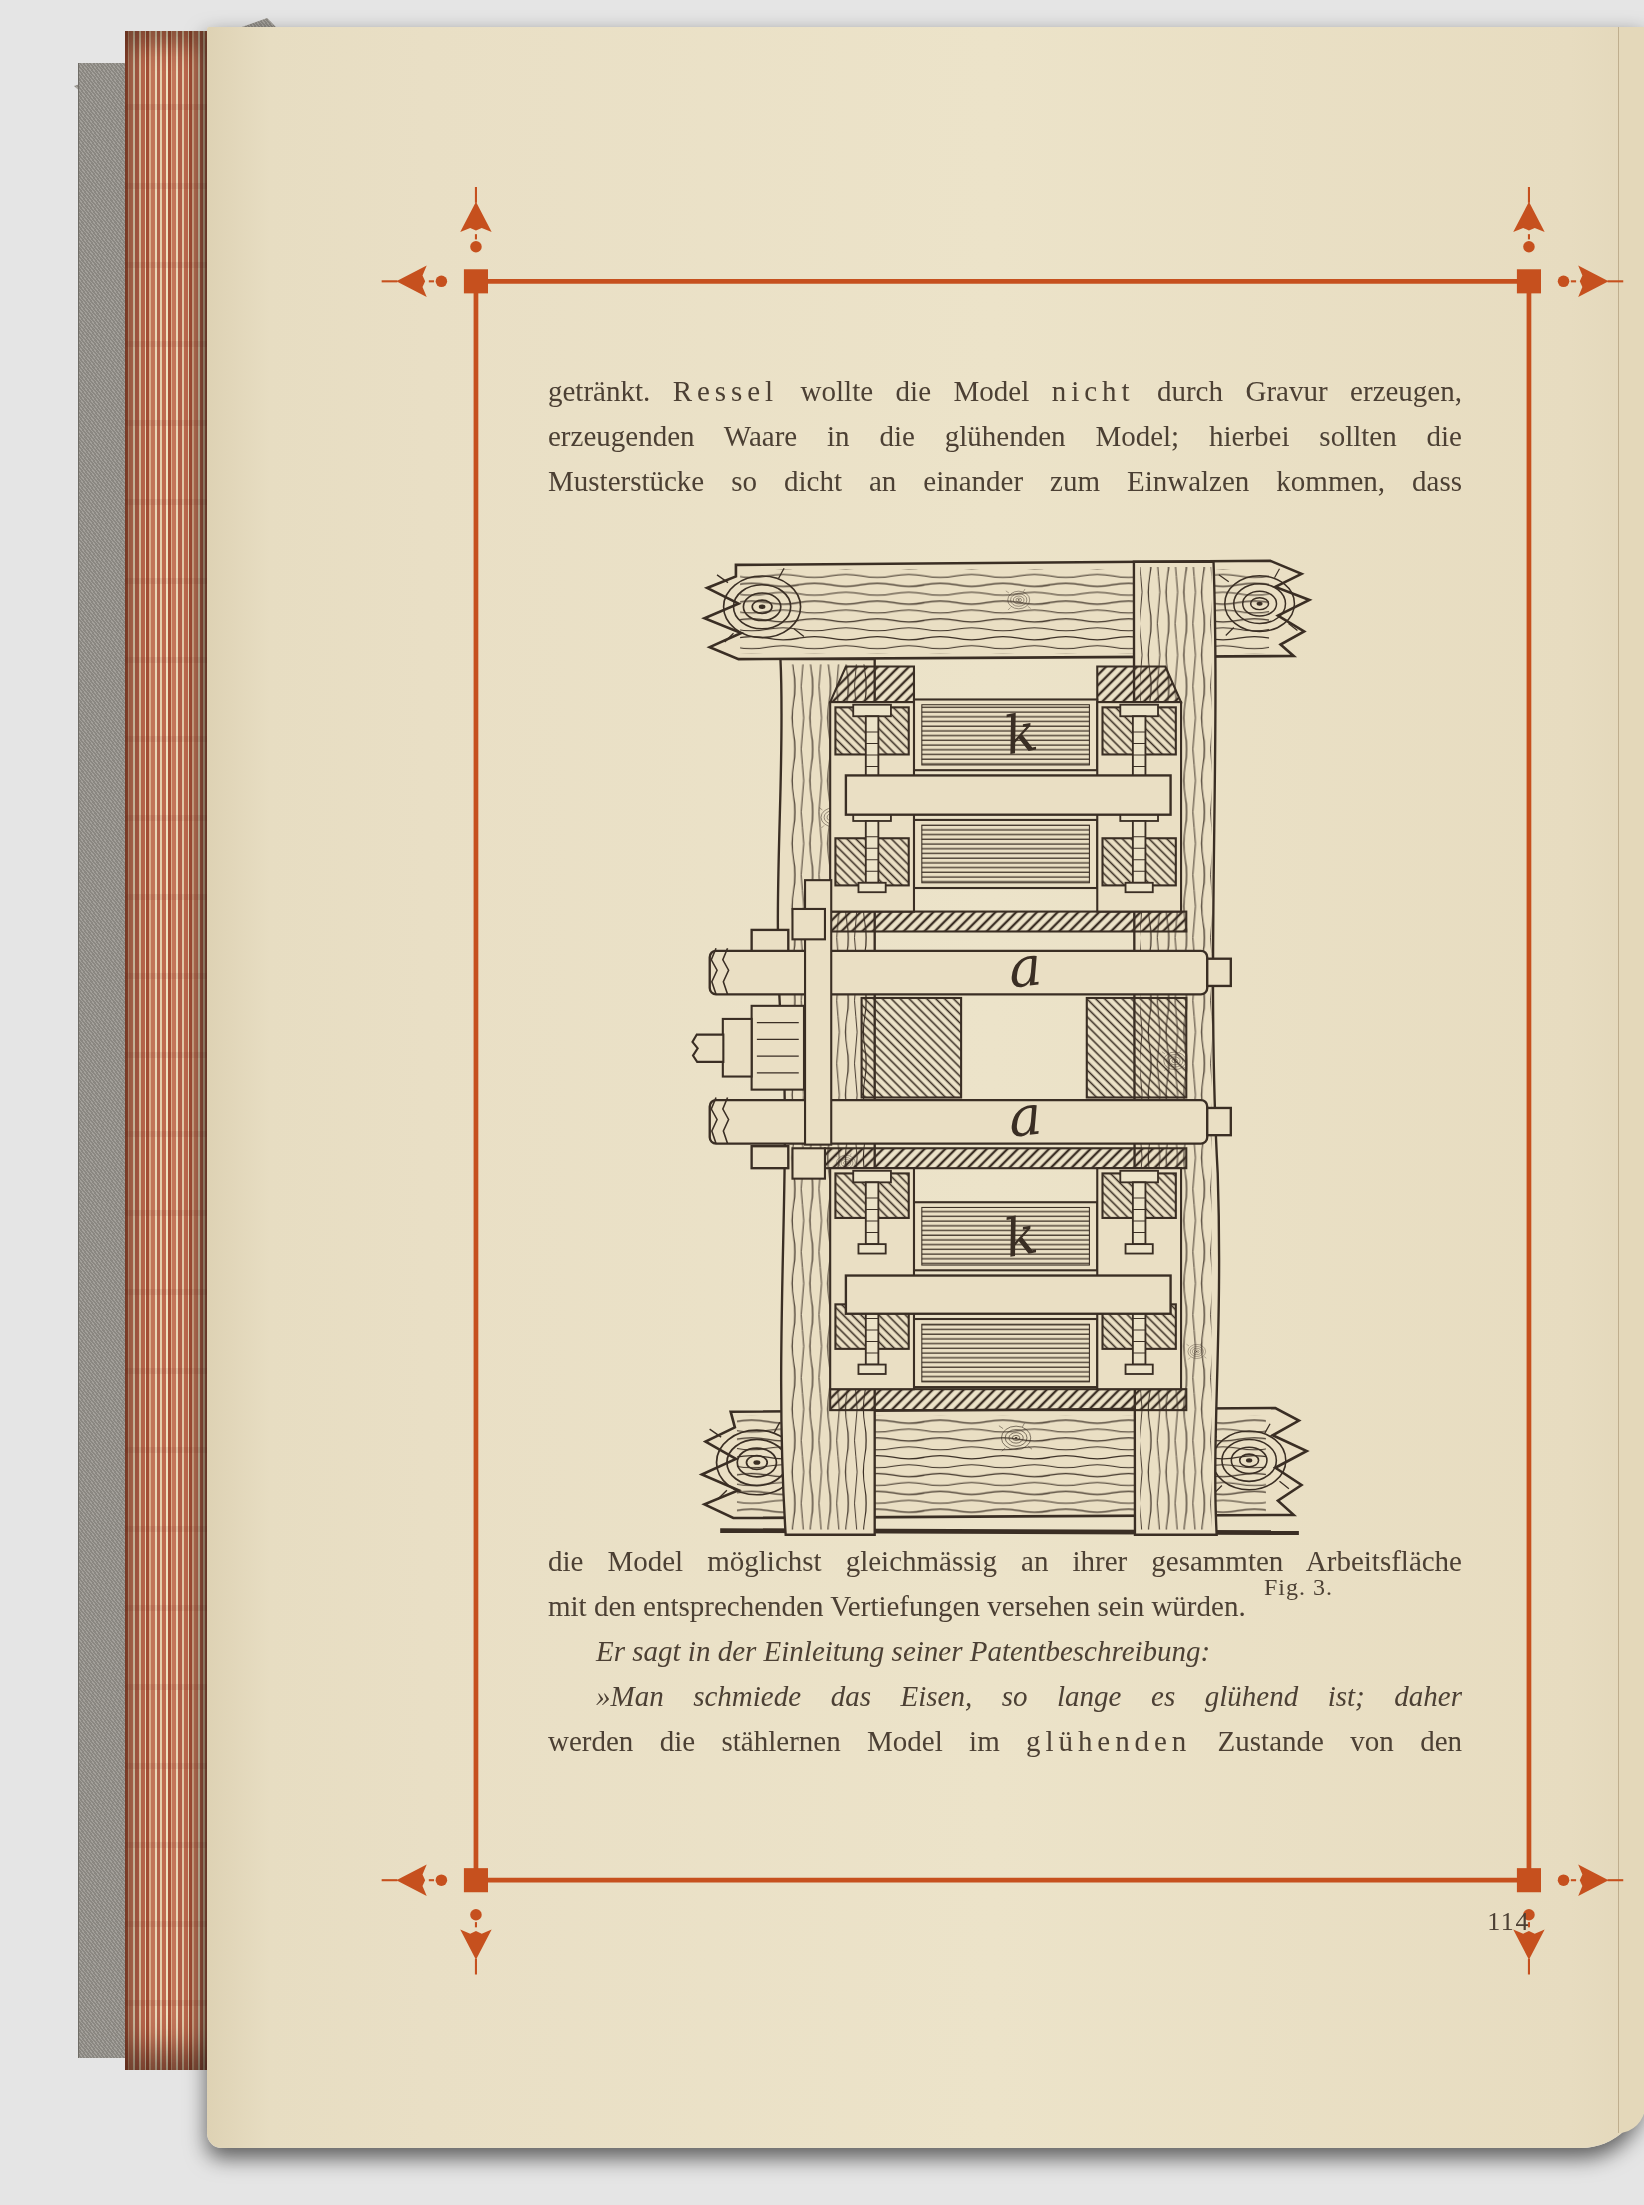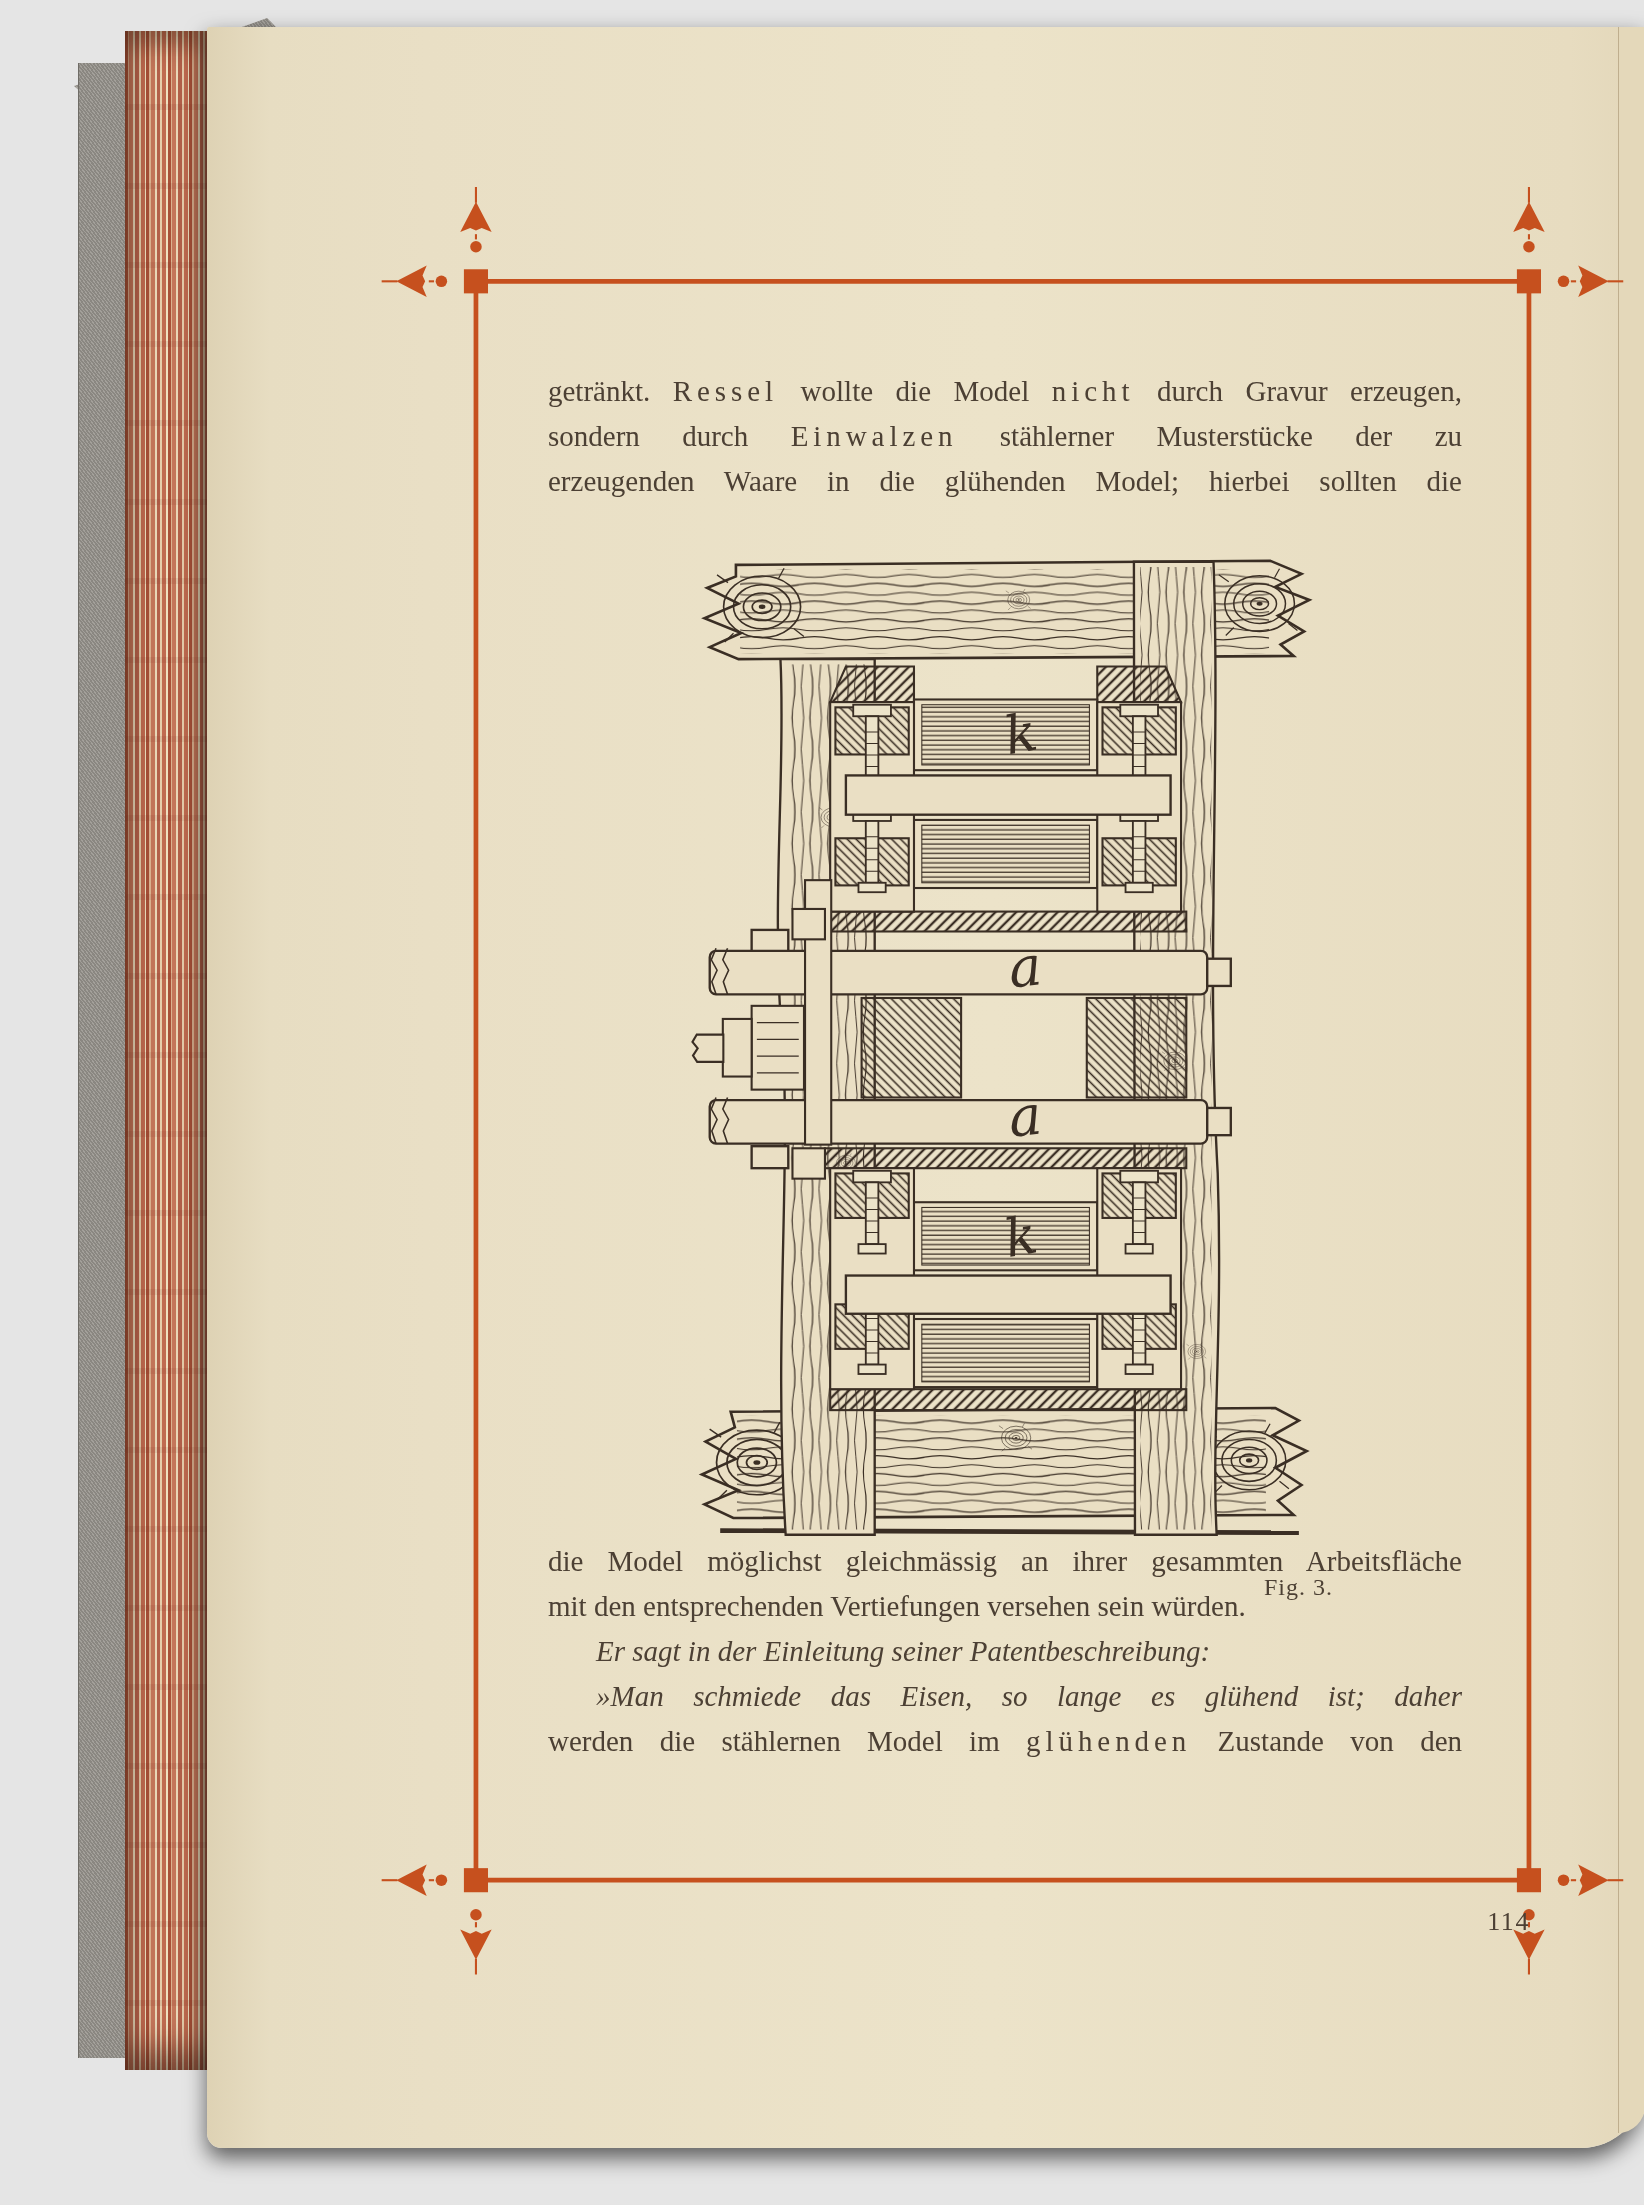--- a/index.html
+++ b/index.html
@@ -92,22 +92,22 @@
       <use href="#arrow" transform="translate(2918,537) rotate(90)"></use>
       <use href="#arrow" transform="translate(908,3589) rotate(180)"></use>
       <use href="#arrow" transform="translate(908,3589) rotate(-90)"></use>
       <use href="#arrow" transform="translate(2918,3589) rotate(180)"></use>
       <use href="#arrow" transform="translate(2918,3589) rotate(90)"></use>
     </g>
   </svg>
 
   <div class="tblock" style="top:369px;">
     <div class="tline j"><span>getränkt. </span><span class="sp">Ressel</span><span> wollte die Model </span><span class="sp">nicht</span><span> durch Gravur erzeugen,</span></div>
-    <div class="tline j"><span>sondern durch </span><span class="sp">Einwalzen</span><span> stählerner Musterstücke der zu</span></div>
     <div class="tline j">erzeugenden Waare in die glühenden Model; hierbei sollten die</div>
+    <div class="tline j">Musterstücke so dicht an einander zum Einwalzen kommen, dass</div>
   </div>
 
   <svg class="figure-svg" width="660" height="995" viewBox="0 0 1260 1900">
     <defs>
       <pattern id="grainH" width="240" height="34" patternUnits="userSpaceOnUse">
         <path d="M0,8 Q30,2 60,8 T120,8 T180,8 T240,8" fill="none" stroke="#3a2e24" stroke-width="2.4"></path>
         <path d="M0,25 Q30,31 60,25 T120,25 T180,25 T240,25" fill="none" stroke="#3a2e24" stroke-width="1.9"></path>
       </pattern>
       <pattern id="grainV" width="240" height="34" patternUnits="userSpaceOnUse" patternTransform="rotate(90)">
         <path d="M0,8 Q30,3 60,8 T120,8 T180,8 T240,8" fill="none" stroke="#3a2e24" stroke-width="2.2"></path>

